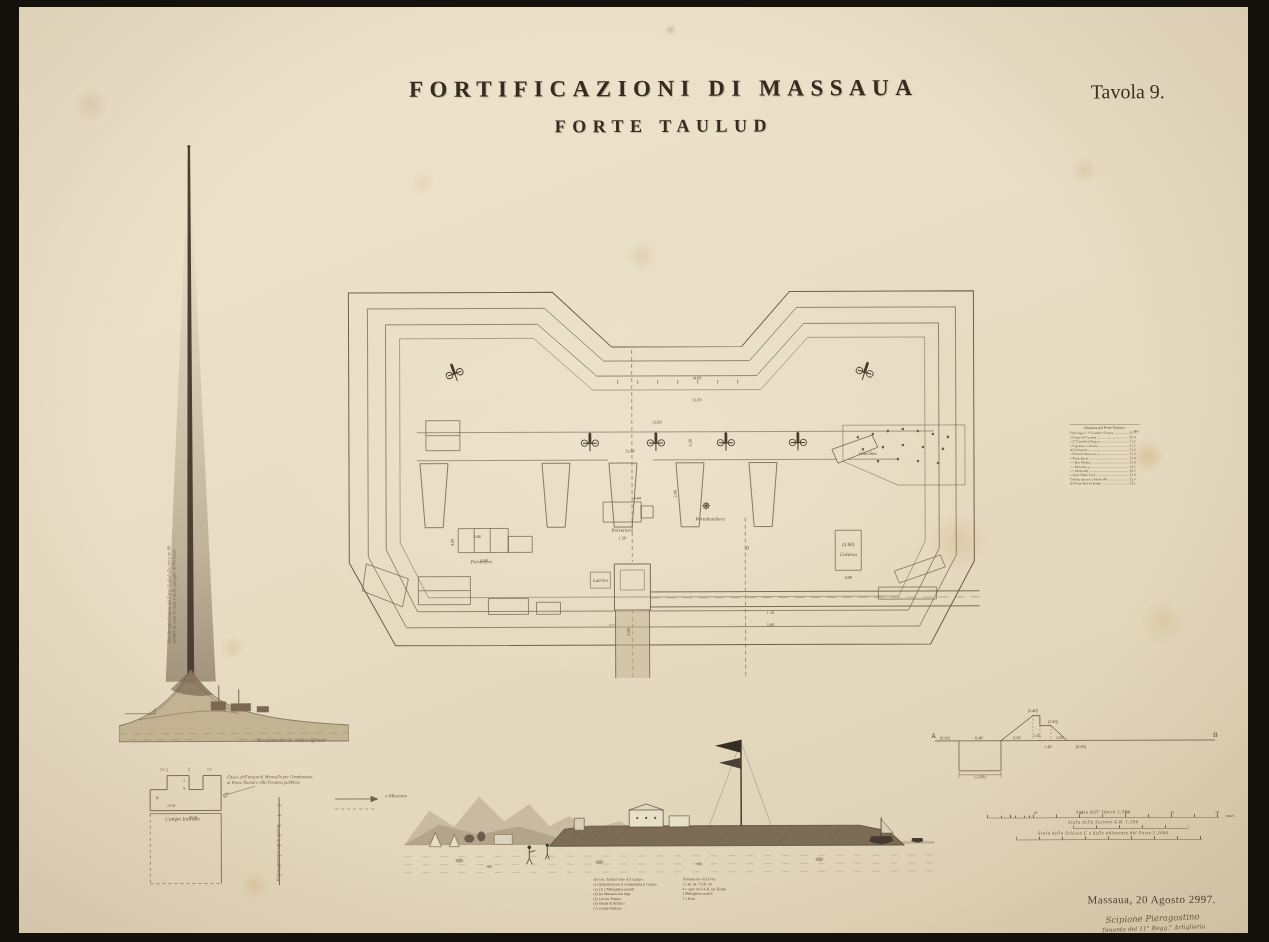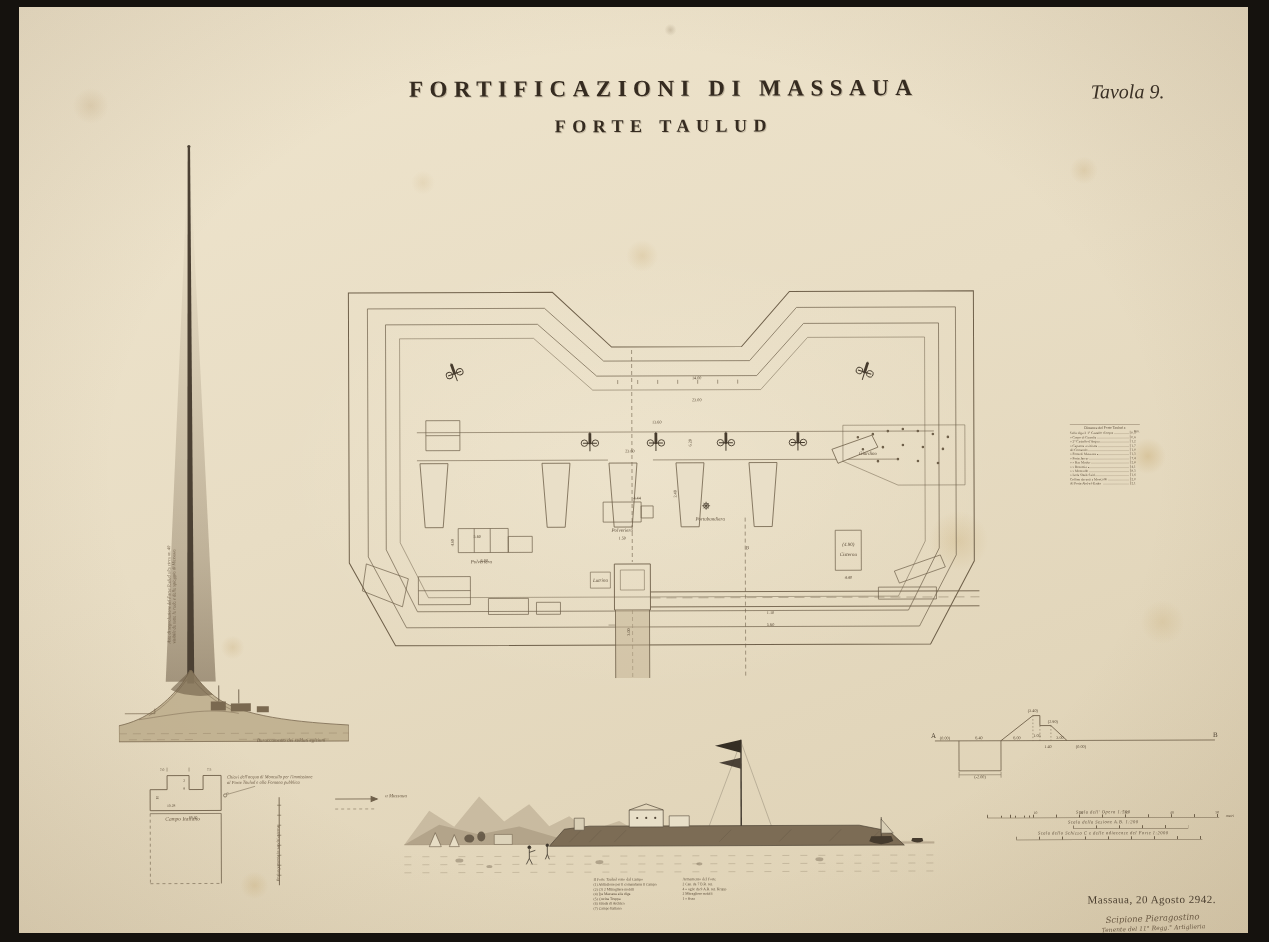--- a/index.html
+++ b/index.html
@@ -29,21 +29,21 @@
   .frame.top{left:0;top:0;width:1269px;height:7px;}
   .frame.bottom{left:0;top:933px;width:1269px;height:9px;}
   .frame.left{left:0;top:0;width:19px;height:942px;}
   .frame.right{left:1248px;top:0;width:21px;height:942px;}
   
   .header{left:385px;top:76px;width:560px;text-align:center;color:#352b20;}
   h1.title{margin:0;font-size:23px;font-weight:bold;letter-spacing:6.5px;
     text-shadow:1px 1px 0 rgba(60,45,25,.25);}
   h2.subtitle{margin:14px 0 0 0;font-size:18px;font-weight:bold;letter-spacing:6.5px;
     text-shadow:1px 1px 0 rgba(60,45,25,.2);}
-  .tavola{left:1092px;top:82px;font-size:20px;color:#3a3025;font-style:italic;}
+  .tavola{left:1092px;top:82px;font-size:20px;color:#3a3025;}
   
   .overlay{position:absolute;pointer-events:none;color:#5c4d3a;}
   .overlay span{position:absolute;white-space:nowrap;}
   .plan-label{font:italic 10px "Liberation Serif",serif;}
   .plan-dim{font:8.5px "Liberation Serif",serif;}
   .pf-ann{font:8.5px "Liberation Serif",serif;}
   .sk-dim{font:7.5px "Liberation Serif",serif;}
   .pf-letter{position:absolute;font:7px "Liberation Serif",serif;color:#4b3f30;}
   
   .mast-note{position:absolute;left:166px;top:642px;width:430px;
@@ -501,21 +501,21 @@
           </div>
           <div class="d-row">
             <span class="d-lab">Al Forte Abd-el-Kader</span>
             <span class="d-dots"></span>
             <span class="d-val">2,1</span>
           </div>
         </div>
     </div>
   </div>
 
-  <div class="abs date">Massaua, 20 Agosto 2942.</div>
+  <div class="abs date">Massaua, 20 Agosto 2997.</div>
   <div class="abs sig1">Scipione Pieragostino</div>
   <div class="abs sig2">Tenente del 11° Regg.° Artiglieria</div>
 </div>
 
 <div class="frame top"></div>
 <div class="frame bottom"></div>
 <div class="frame left"></div>
 <div class="frame right"></div>
 
 </body></html>

